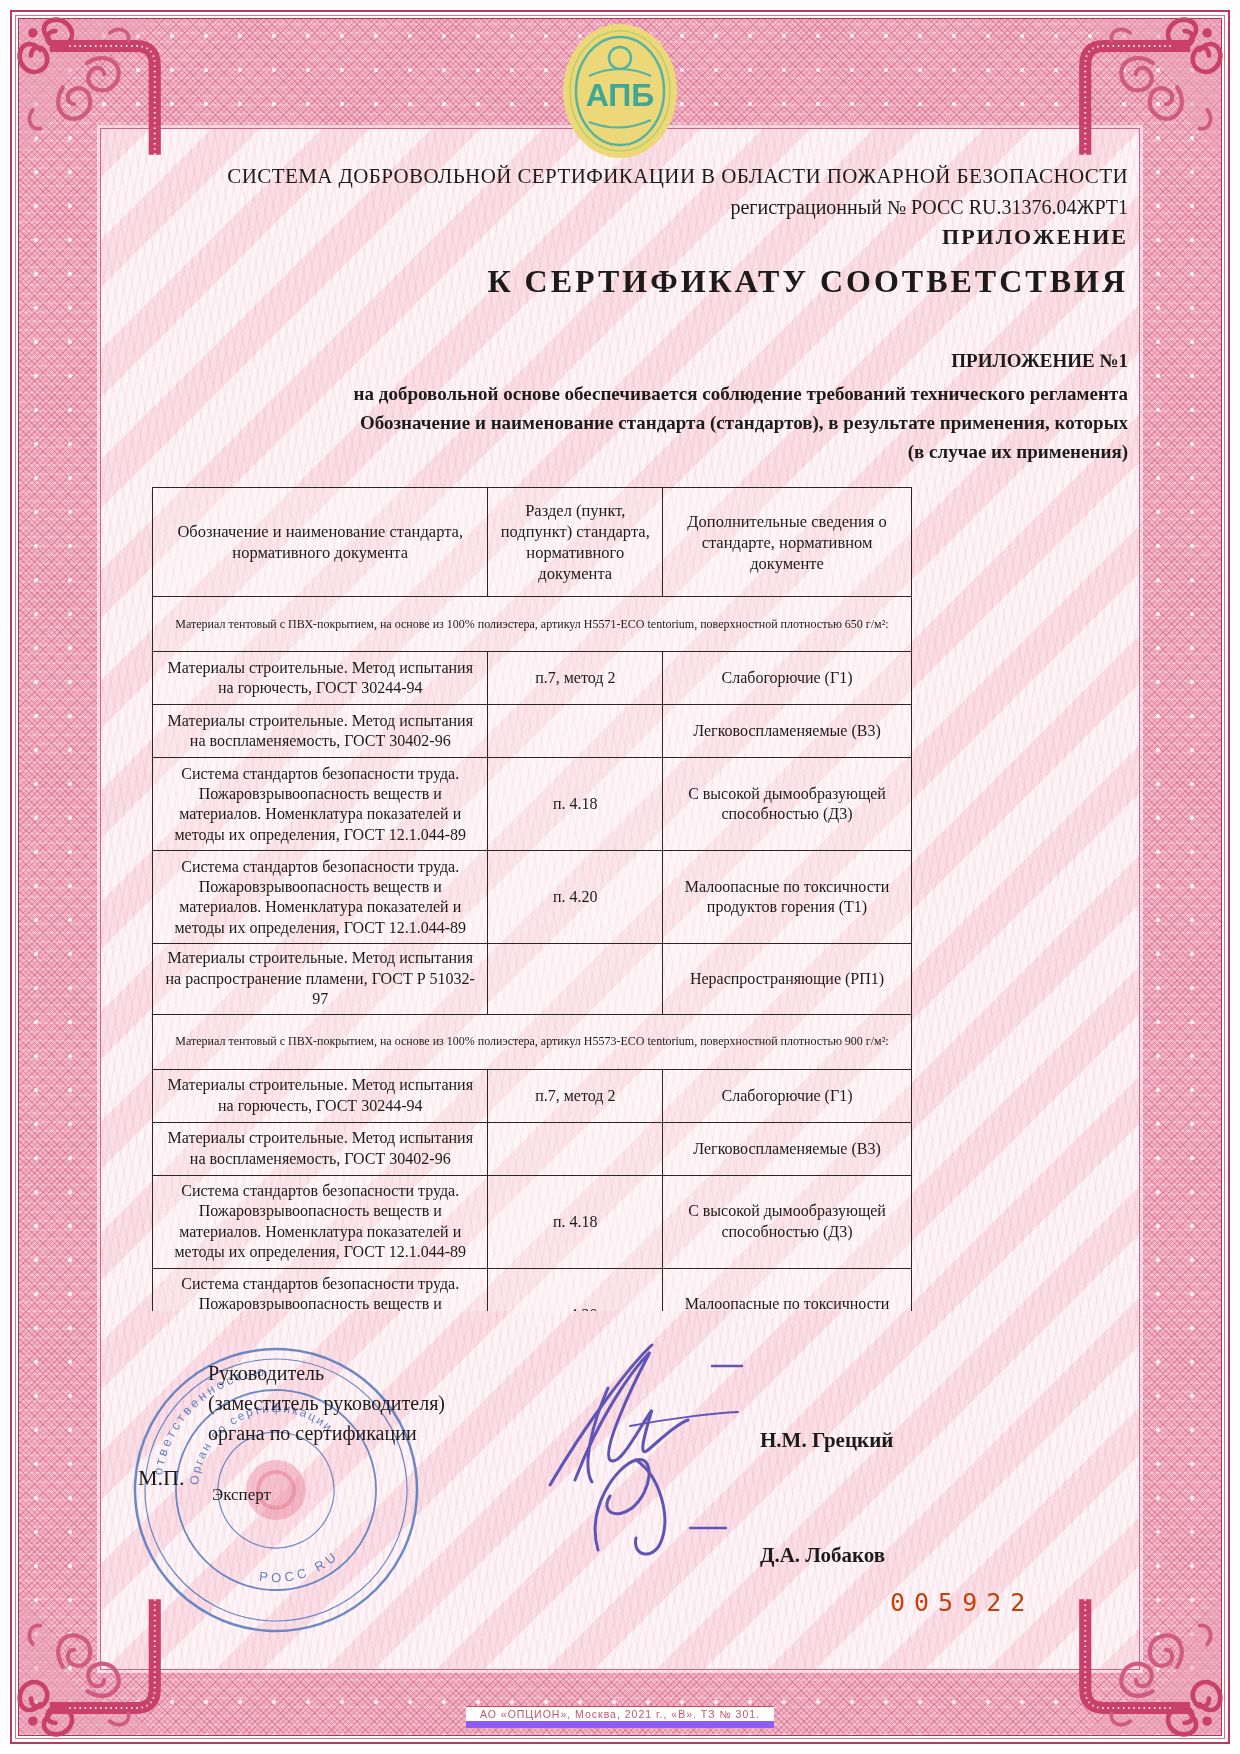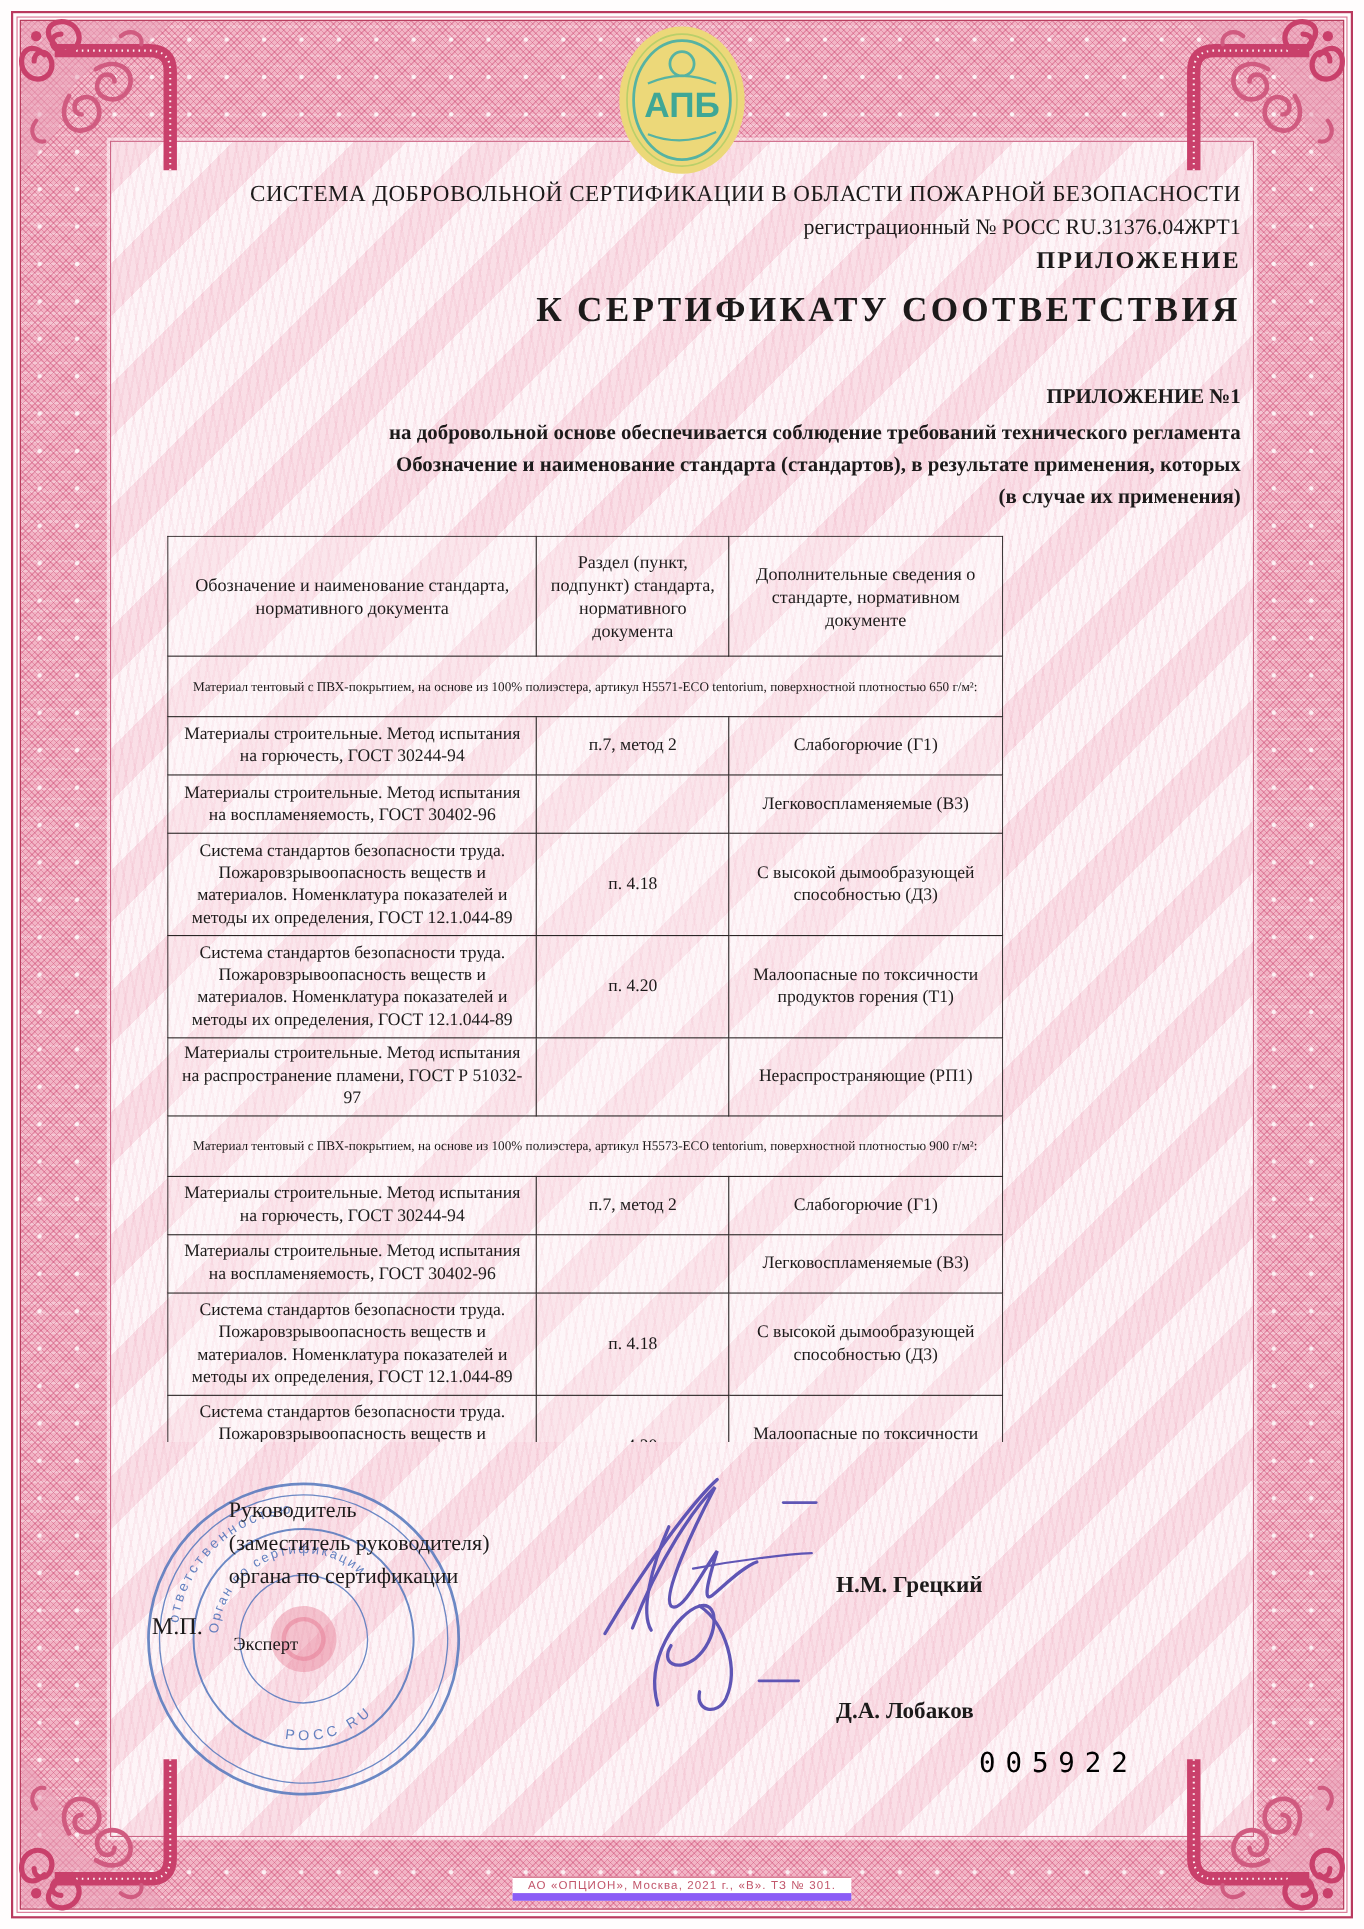--- a/index.html
+++ b/index.html
@@ -64,21 +64,21 @@
   .role-block{position:absolute;left:208px;top:1358px;font-size:20px;line-height:30px;z-index:4;}
   .mp{position:absolute;left:138px;top:1465px;font-size:22px;z-index:4;}
   .expert{position:absolute;left:212px;top:1485px;font-size:17px;z-index:4;text-align:center;}
   .sig1{position:absolute;left:480px;top:1330px;z-index:5;}
   .sig2{position:absolute;left:540px;top:1430px;z-index:5;}
   .name-head{position:absolute;left:760px;top:1428px;font-size:21px;font-weight:bold;z-index:4;}
   .name-expert{position:absolute;left:760px;top:1543px;font-size:21px;font-weight:bold;z-index:4;}
   .serial{
     position:absolute;left:890px;top:1588px;z-index:4;
     font-family:"DejaVu Sans Mono","Liberation Mono",monospace;
-    font-size:25px;letter-spacing:9px;color:#000000;
+    font-size:25px;letter-spacing:9px;color:#c2410c;
   }
   .footer-strip{
     position:absolute;left:50%;transform:translateX(-50%);bottom:26px;z-index:6;
     background:#fff;border-top:1px solid #c94a6a;border-bottom:7px solid #8b5cf6;
     padding:1px 14px;font-family:"Liberation Sans","DejaVu Sans",sans-serif;
     font-size:10.5px;letter-spacing:1px;color:#c2566b;white-space:nowrap;
   }
 </style>
 </head>
 <body>

